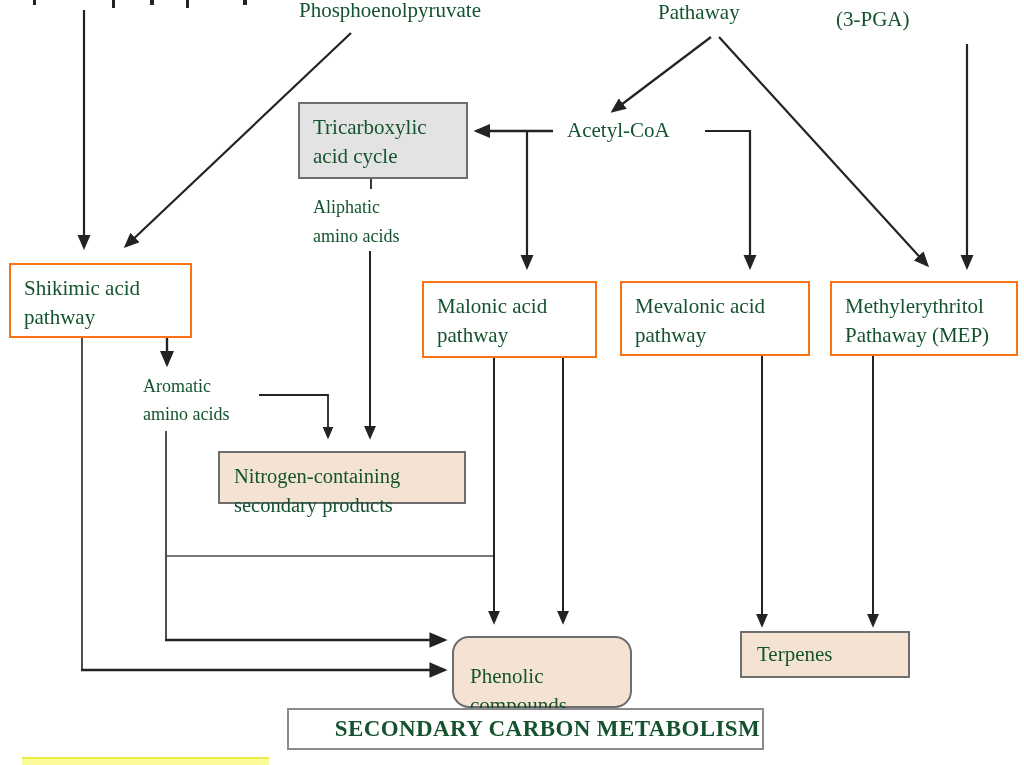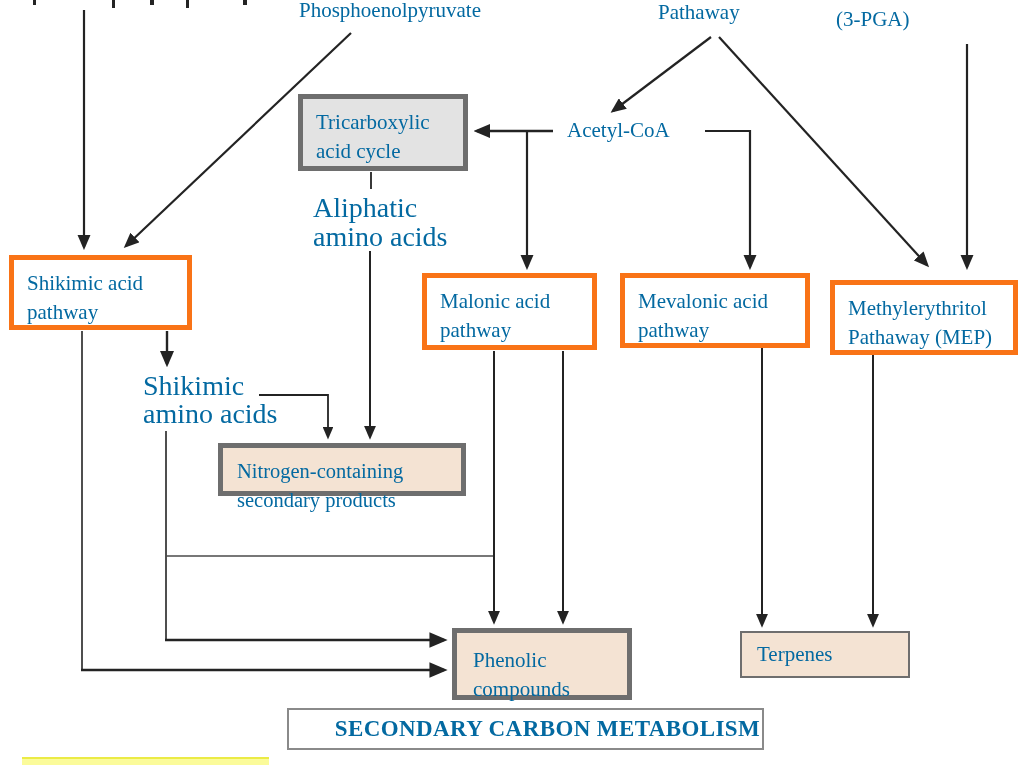--- a/index.html
+++ b/index.html
@@ -1,28 +1,28 @@
 <!DOCTYPE html>
 <html><head>
 <meta charset="utf-8">
 <style>
   html,body{margin:0;padding:0;background:#fff;}
   #canvas{
     position:relative;width:1024px;height:765px;background:#ffffff;
     overflow:hidden;
     font-family:"Liberation Serif","DejaVu Serif",serif;
-    color:#0369a1;
+    color:#14532d;
   }
   #connectors{position:absolute;left:0;top:0;width:1024px;height:765px;}
   .lbl{position:absolute;font-size:21px;line-height:24px;white-space:nowrap;}
-  .lbl2{position:absolute;font-size:28px;line-height:29px;white-space:nowrap;}
+  .lbl2{position:absolute;font-size:18px;line-height:29px;white-space:nowrap;}
   .box{
-    position:absolute;box-sizing:border-box;border:5px solid #f97316;
+    position:absolute;box-sizing:border-box;border:2px solid #f97316;
     background:#ffffff;font-size:21px;line-height:29px;
-    padding:9px 8px 0 13px;white-space:nowrap;
+    padding:9px 8px 0 13px;white-space:nowrap;margin-top:8px;
   }
   .box span{display:block;}
   .box.gray{background:#e3e3e3;border-color:#6e6e6e;}
   .box.tan{background:#f4e3d3;border-color:#6e6e6e;}
   .footerbox{
     position:absolute;box-sizing:border-box;border:2px solid #8a8a8a;
     background:#ffffff;display:flex;align-items:center;justify-content:center;
     font-weight:bold;font-size:23px;letter-spacing:0.4px;white-space:nowrap;padding-left:44px;
   }
   .terpbox{
@@ -80,21 +80,21 @@
 
   <div class="lbl" style="left:299px;top:-2px;">Phosphoenolpyruvate</div>
   <div class="lbl" style="left:658px;top:0px;">Pathaway</div>
   <div class="lbl" style="left:836px;top:7px;text-align:center;">(3-PGA)</div>
   <div class="lbl" style="left:567px;top:118px;">Acetyl-CoA</div>
   <div class="lbl2" style="left:313px;top:193px;">
     <span style="display:block">Aliphatic</span>
     <span style="display:block">amino acids</span>
   </div>
   <div class="lbl2" style="left:143px;top:372px;line-height:28px;">
-    <span style="display:block">Shikimic</span>
+    <span style="display:block">Aromatic</span>
     <span style="display:block">amino acids</span>
   </div>
 
   <div class="box gray" style="left:298px;top:94px;width:170px;height:77px;">
     <span>Tricarboxylic</span>
     <span>acid cycle</span>
   </div>
 
   <div class="box" style="left:9px;top:255px;width:183px;height:75px;">
     <span>Shikimic acid</span>
@@ -104,31 +104,31 @@
   <div class="box" style="left:422px;top:273px;width:175px;height:77px;">
     <span>Malonic acid</span>
     <span>pathway</span>
   </div>
 
   <div class="box" style="left:620px;top:273px;width:190px;height:75px;">
     <span>Mevalonic acid</span>
     <span>pathway</span>
   </div>
 
-  <div class="box" style="left:830px;top:280px;width:188px;height:75px;">
+  <div class="box" style="left:830px;top:273px;width:188px;height:75px;">
     <span>Methylerythritol</span>
     <span>Pathaway (MEP)</span>
   </div>
 
   <div class="box tan" style="left:218px;top:443px;width:248px;height:53px;font-size:20.5px;padding-left:14px;">
     <span>Nitrogen-containing</span>
     <span>secondary products</span>
   </div>
 
-  <div class="box tan" style="left:452px;top:628px;width:180px;height:72px;padding-top:13px;padding-left:16px;">
+  <div class="box tan" style="left:452px;top:628px;width:180px;height:72px;padding-top:24px;padding-left:16px;border-radius:17px;">
     <span>Phenolic</span>
     <span>compounds</span>
   </div>
 
   <div class="terpbox" style="left:740px;top:631px;width:170px;height:47px;">
     <span>Terpenes</span>
   </div>
 
   <div class="footerbox" style="left:287px;top:708px;width:477px;height:42px;">
     <span>SECONDARY CARBON METABOLISM</span>

